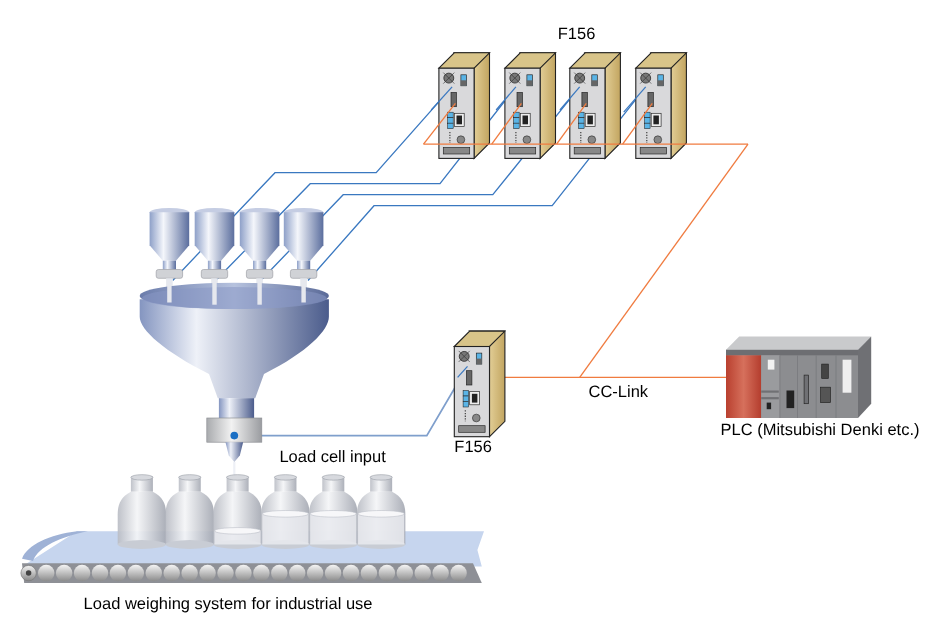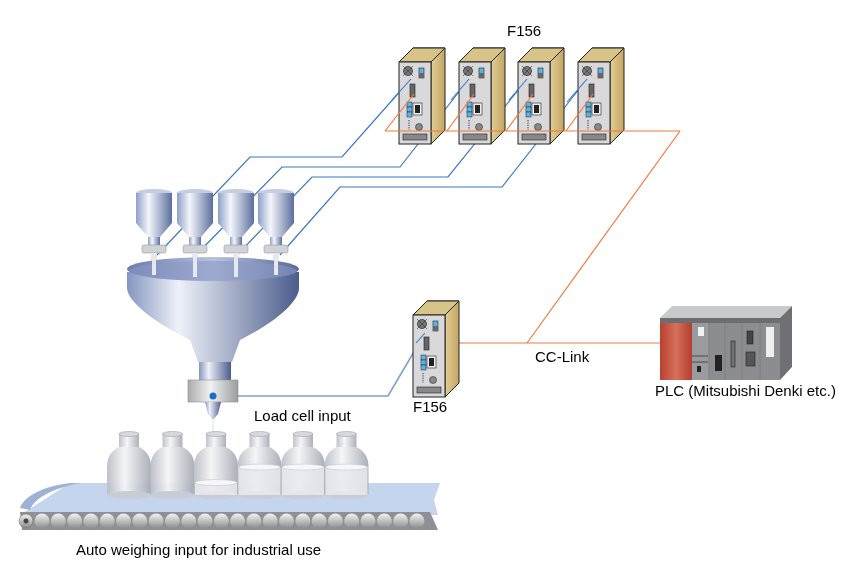--- a/index.html
+++ b/index.html
@@ -231,13 +231,13 @@
         <ellipse cx="346.5" cy="467.1" rx="21" ry="3" fill="#f7f7f9" stroke="#b8bcc4" stroke-width="0.5"></ellipse>
       </g>
     </g>
 </svg>
 
 <div class="label" style="left:507px; top:22px;">F156</div>
 <div class="label" style="left:413px; top:398px;">F156</div>
 <div class="label" style="left:254px; top:372px;margin-top:35px;">Load cell input</div>
 <div class="label" style="left:535px; top:348px;">CC-Link</div>
 <div class="label" style="left:631px; top:382px;margin-left:24px;">PLC (Mitsubishi Denki etc.)</div>
-<div class="label" style="left:76px; top:541px;">Auto weighing input for industrial use</div>
+<div class="label" style="left:76px; top:541px;">Load weighing system for industrial use</div>
 
 </body></html>

